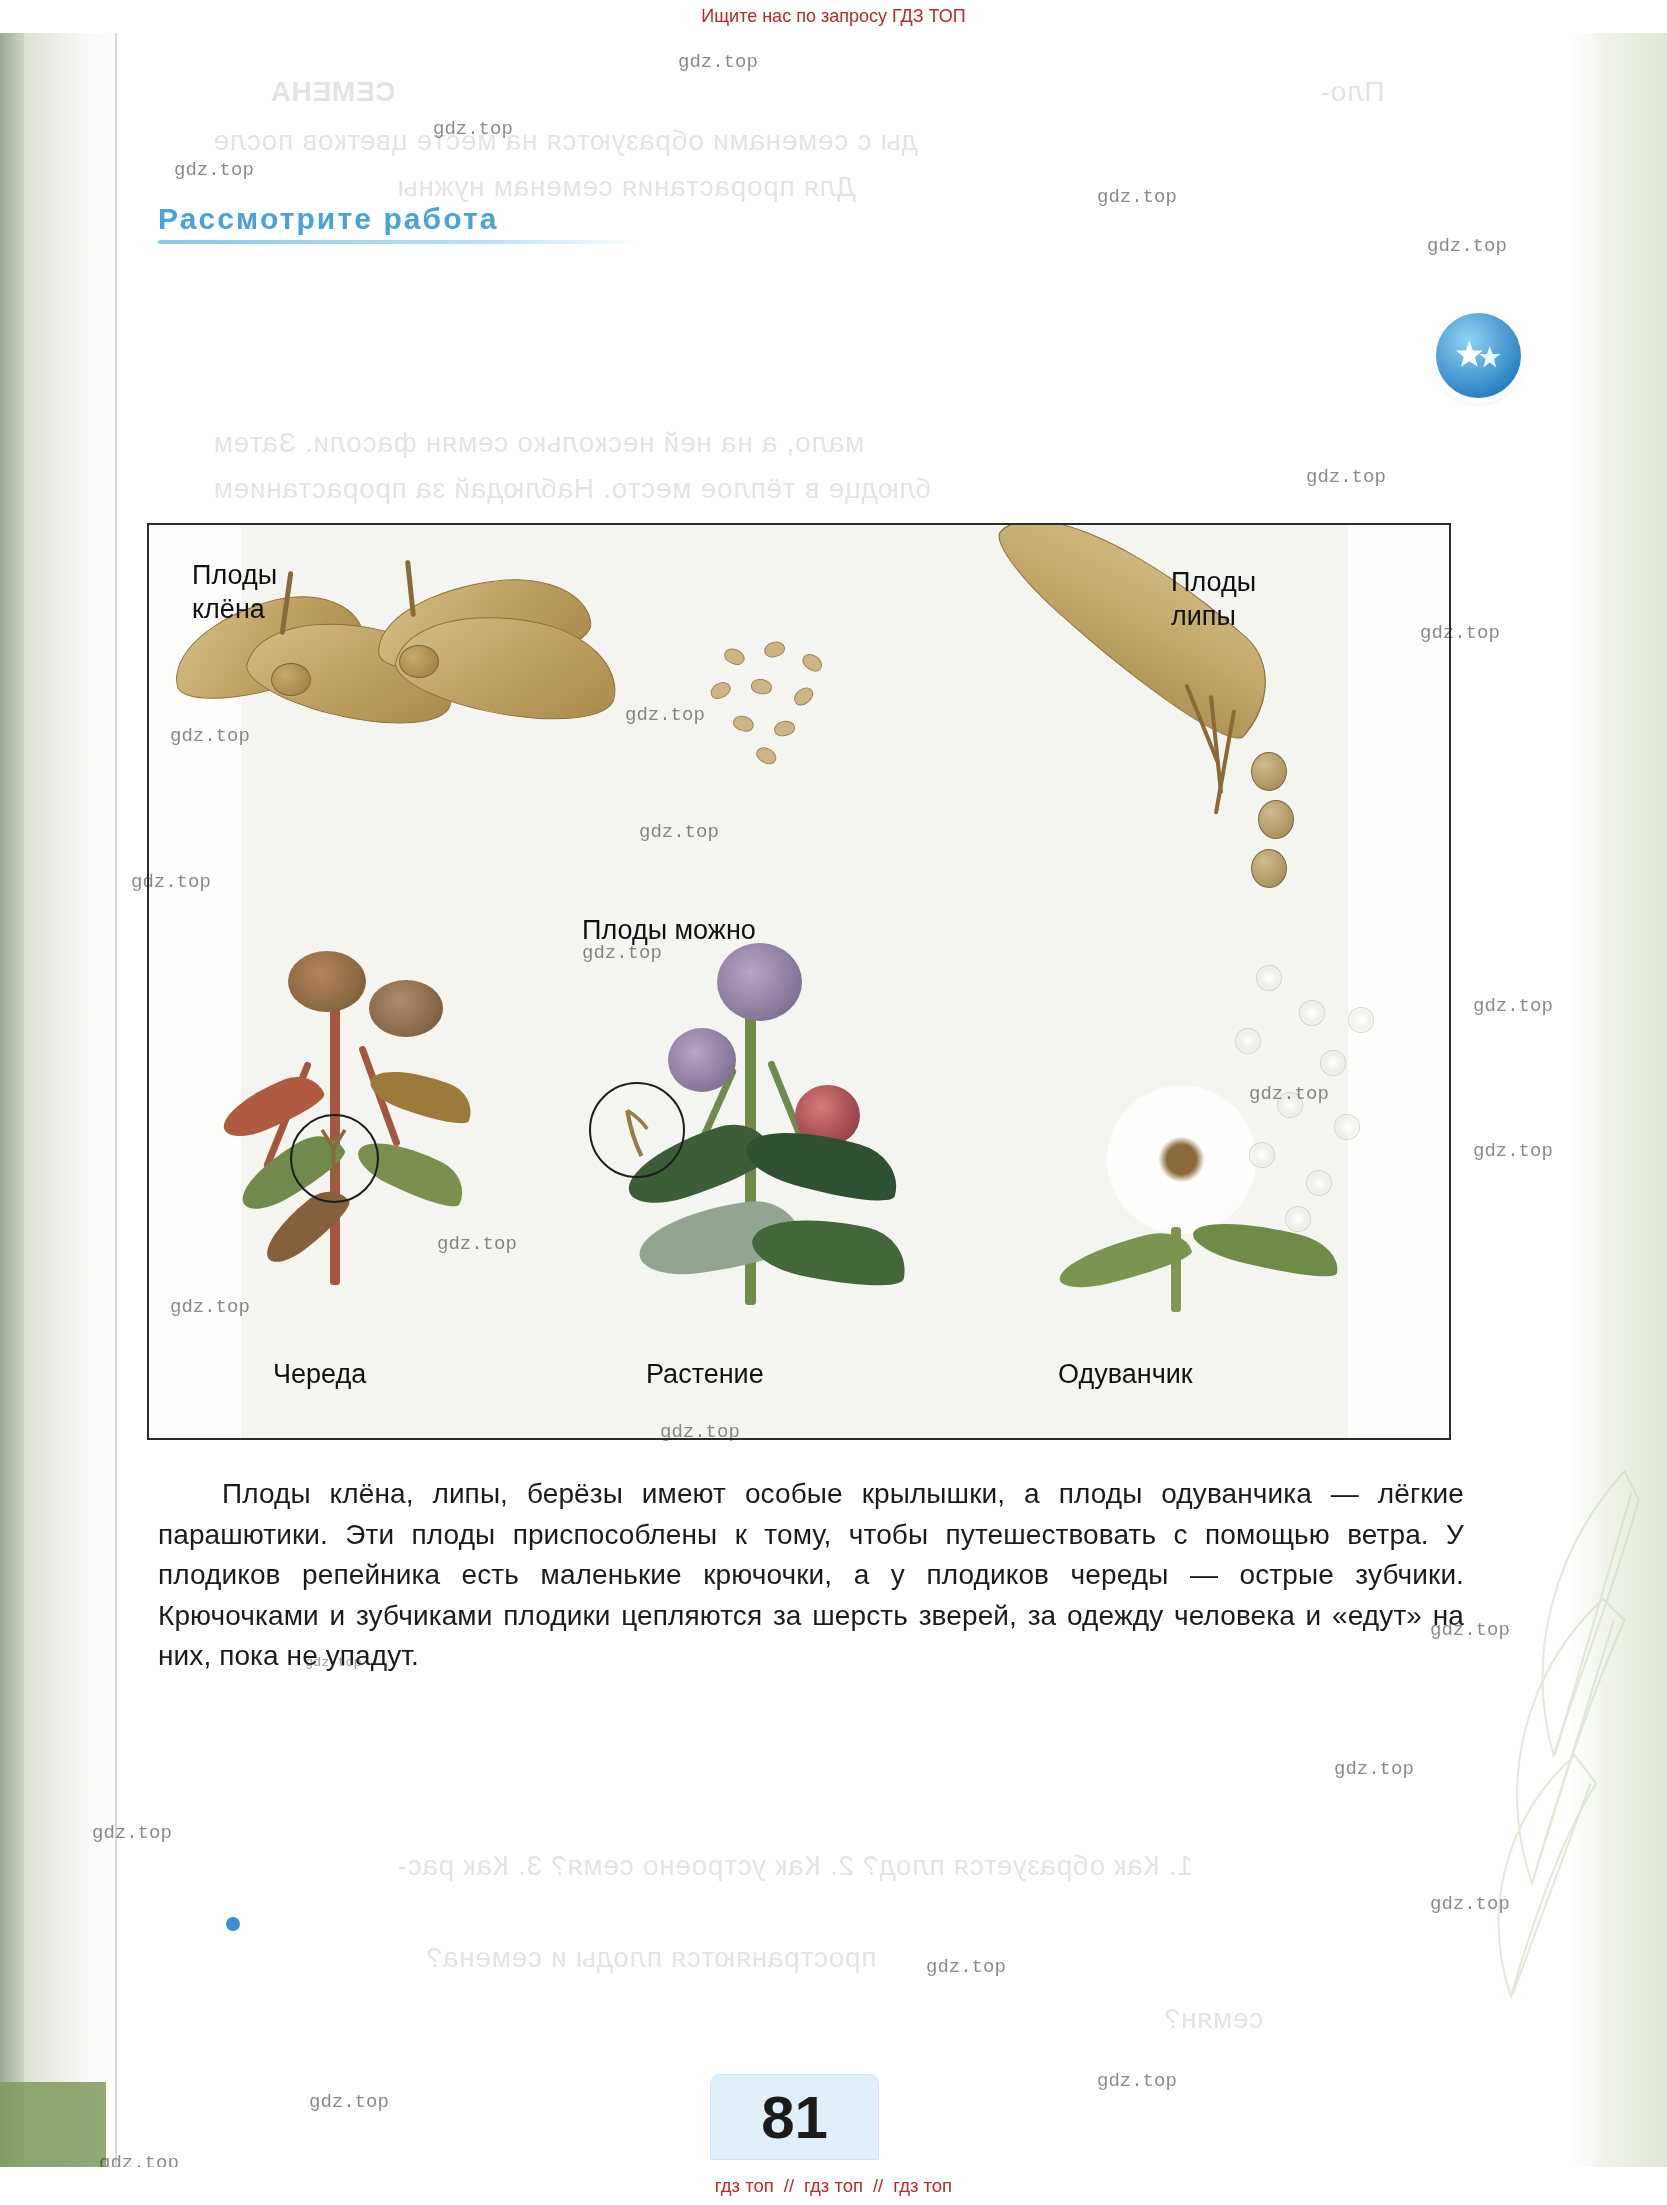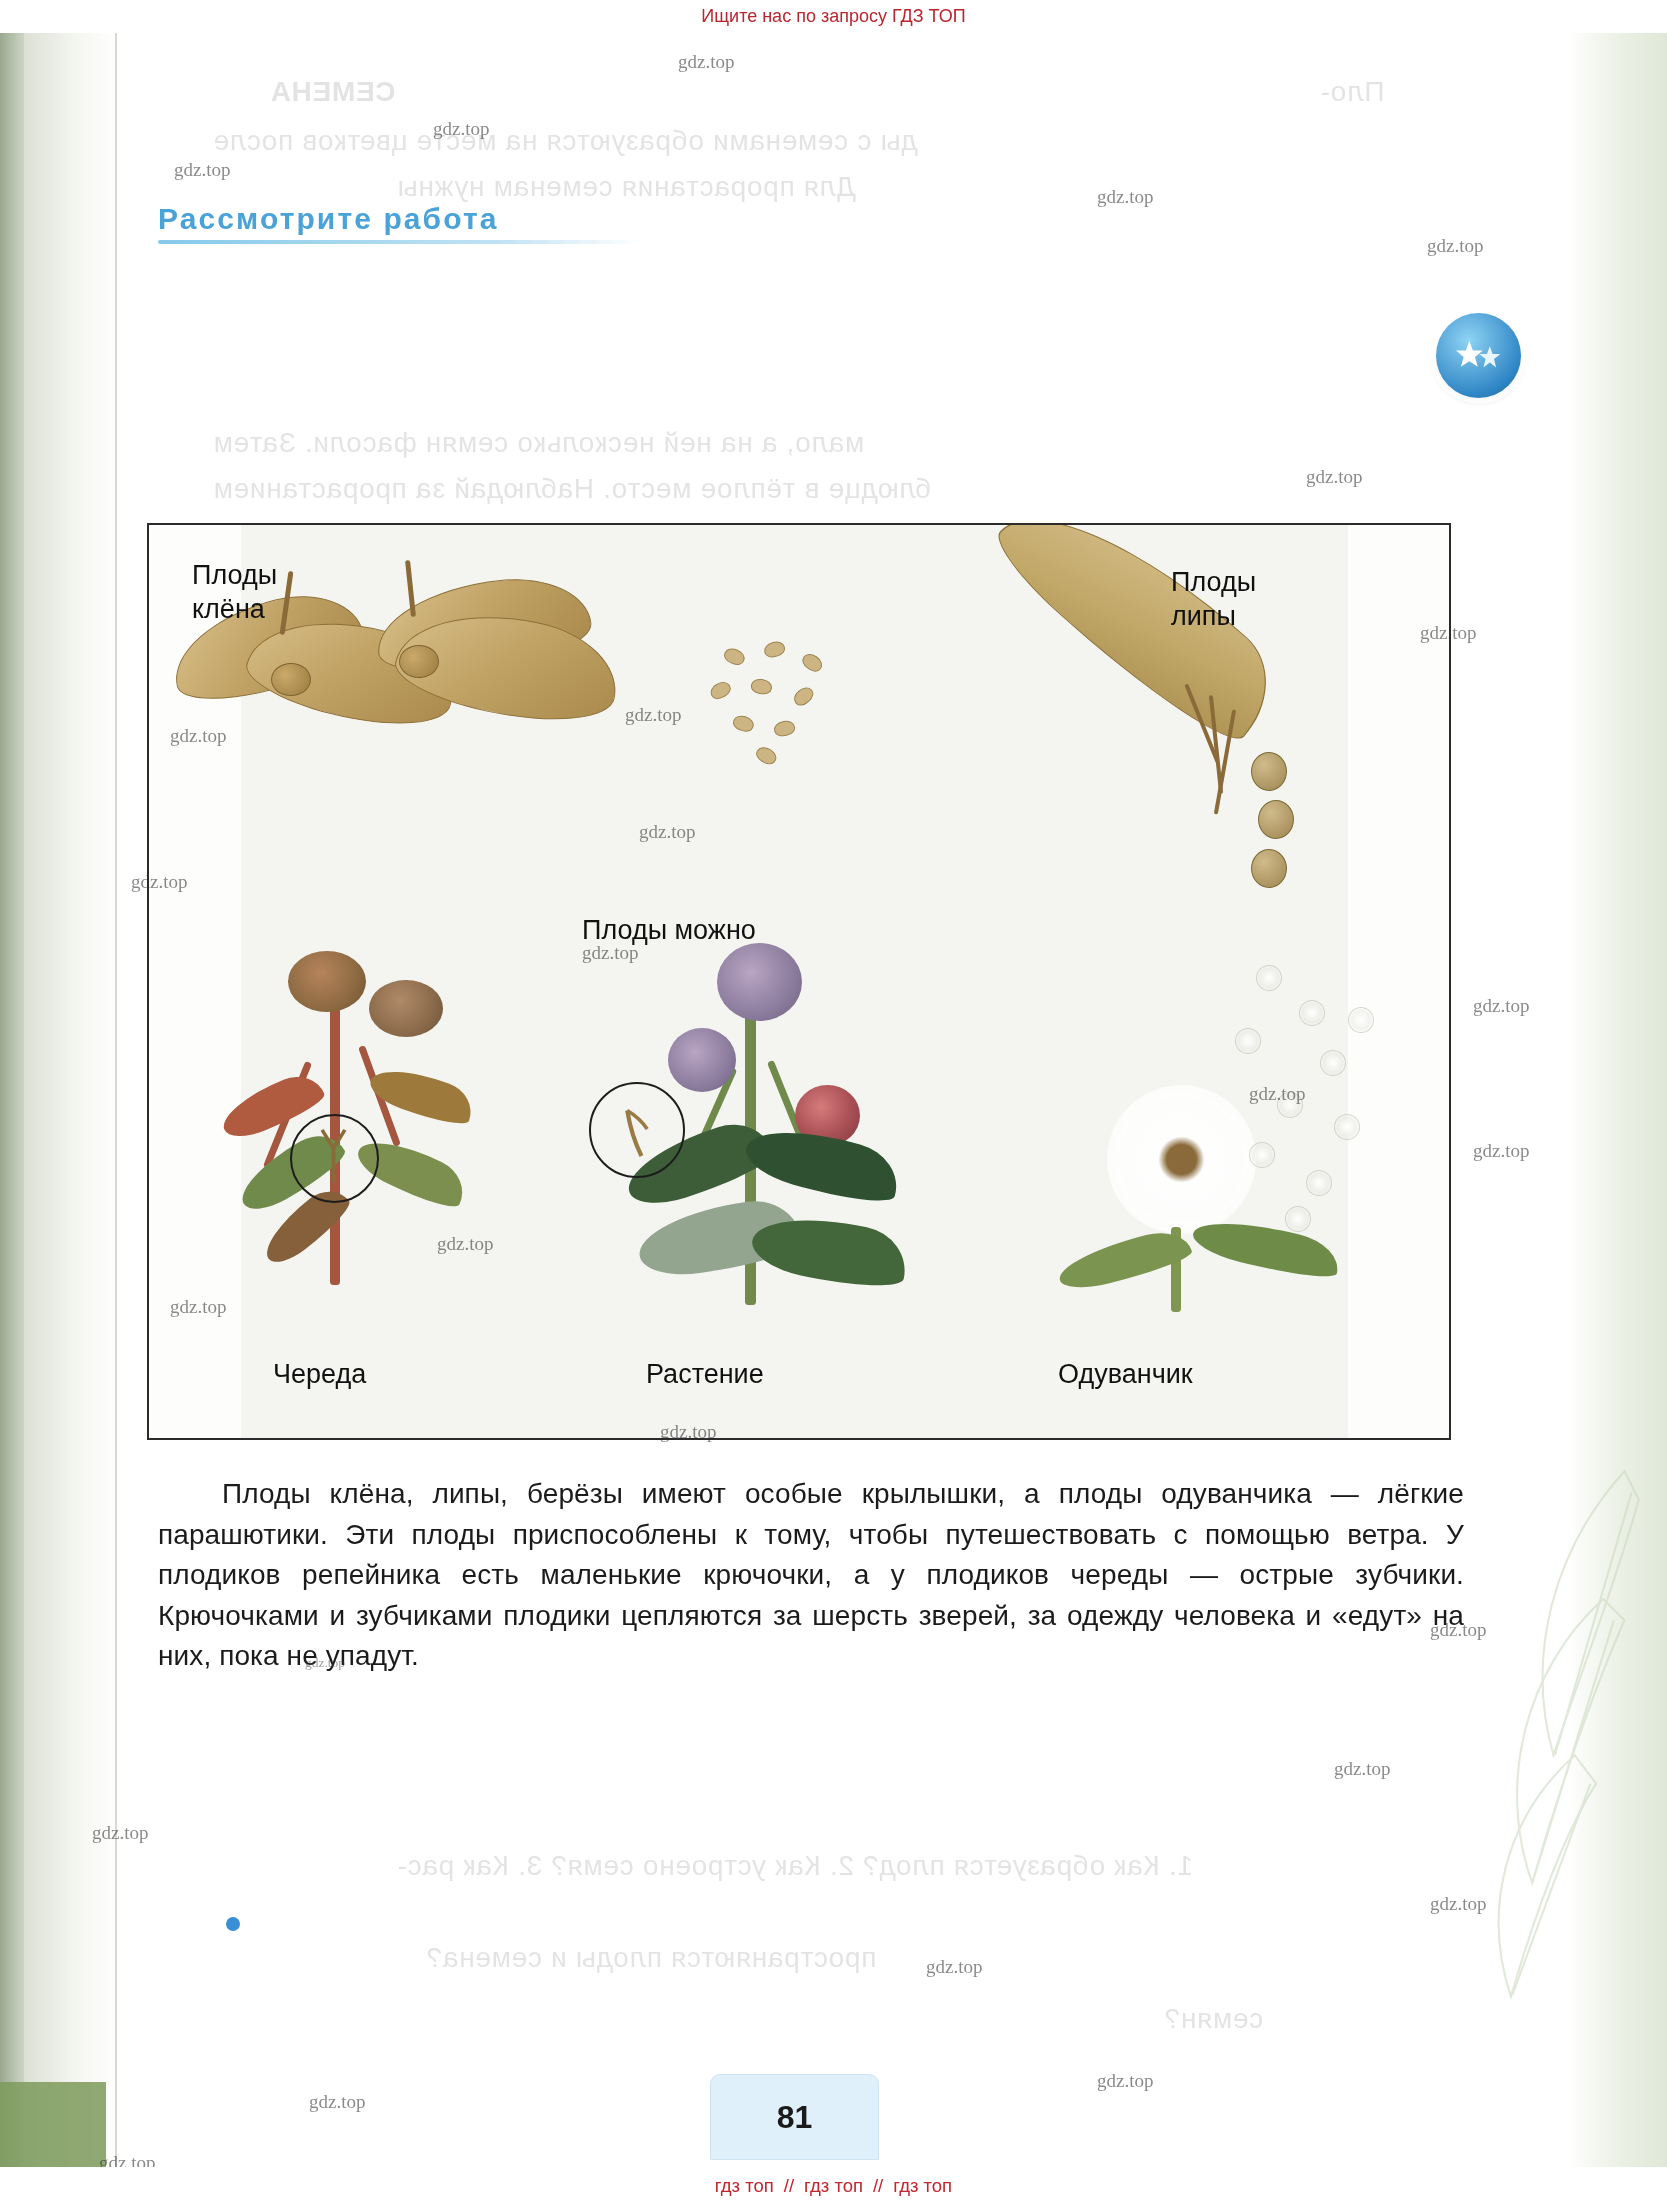--- a/index.html
+++ b/index.html
@@ -301,21 +301,21 @@
     width: 167px;
     height: 84px;
     background: #dff0fb;
     border: 1.4px solid #cfe4f2;
     border-radius: 10px 10px 0 0;
     display: flex;
     align-items: center;
     justify-content: center;
   }
   .page-num {
-    font-size: 32px;
+    font-size: 60px;
     font-weight: bold;
     color: #1b1b1b;
     font-family: "Liberation Sans", sans-serif;
   }
 
   
   .bottom-bar {
     position: absolute;
     bottom: 0; left: 0;
     width: 1667px;
@@ -332,21 +332,21 @@
     text-decoration: none;
     font-family: "Liberation Sans", sans-serif;
   }
   .bottom-sep { color: #c0272d; font-size: 18.5px; }
 
   
   .wm {
     position: absolute;
     color: rgba(40,40,40,.55);
     font-size: 19px;
-    font-family: Liberation Serif, serif;
+    font-family: Liberation Mono, monospace;
     pointer-events: none;
     white-space: nowrap;
     text-align: center;
   }
   .wm.small { font-size: 13.5px; color: rgba(60,60,60,.5); }
 
   
   .ghost {
     position: absolute;
     color: rgba(90,90,90,.17);

